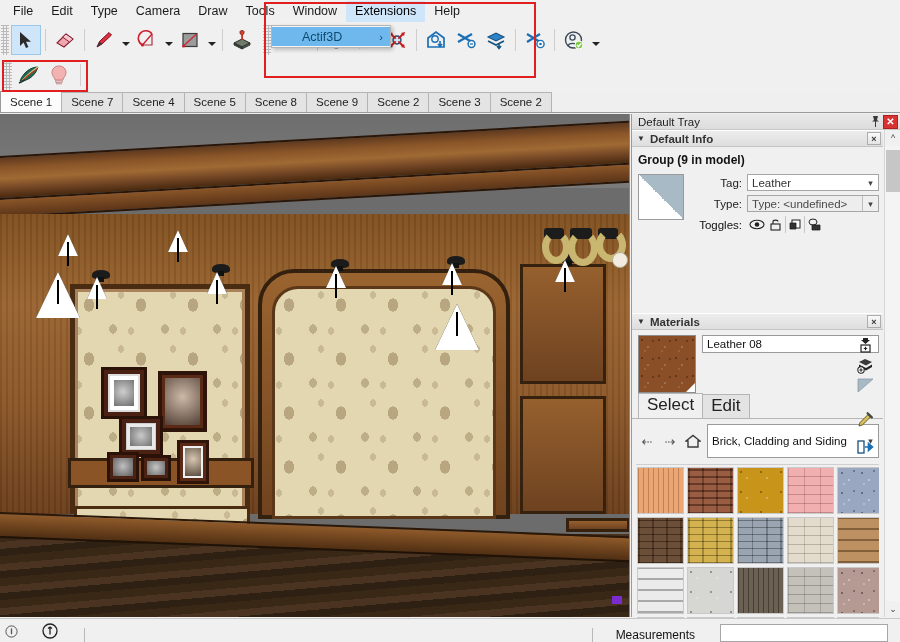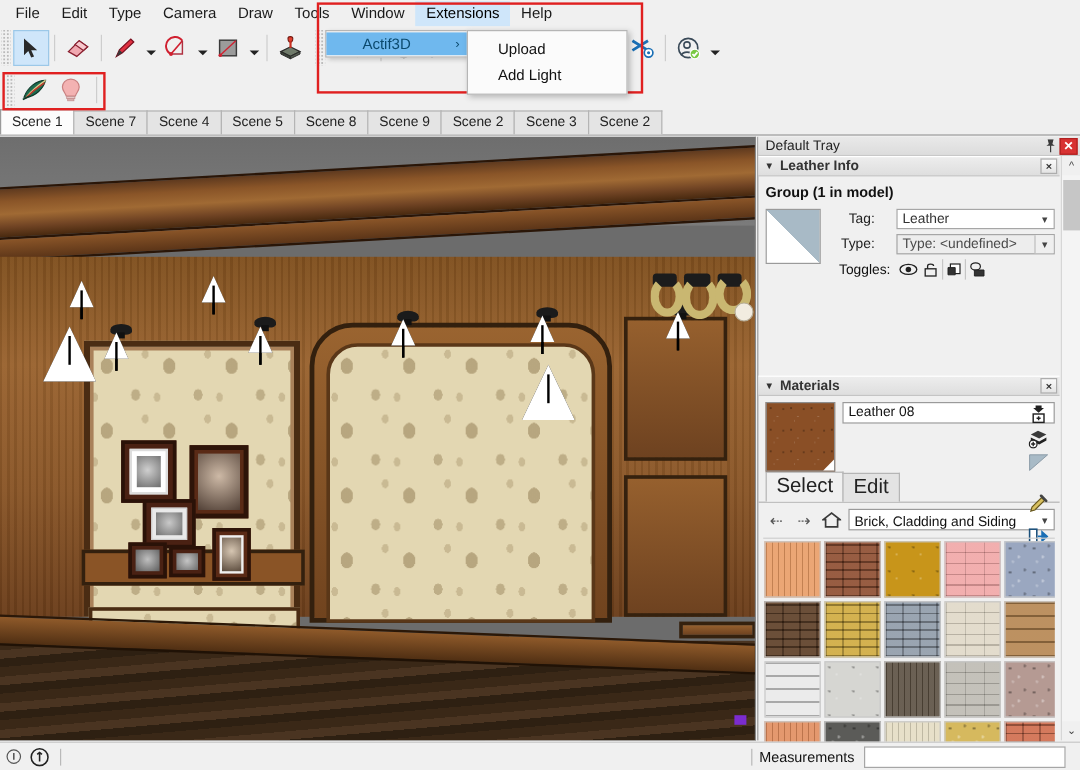--- a/index.html
+++ b/index.html
@@ -199,21 +199,21 @@
   }
 
   
   #entity { position:absolute; left:0; top:16px; width:251px; }
   .ent-title { padding: 6px 0 5px 6px; font-size: 12px; font-weight: bold; color:#111; }
   .ent-body { display:flex; padding: 2px 4px 6px 6px; gap:7px; }
   .ent-thumb { width:46px; height:46px; border:1px solid #9a9a9a; background:#fff;
      background-image: linear-gradient(225deg,#a8bac6 0 50%, #ffffff 50% 100%); flex:none;}
   .ent-fields { flex:1; }
   .ent-row { display:flex; align-items:center; margin-bottom:4px; height:17px; }
-  .ent-lab { width:56px; text-align:right; padding-right:18px; font-size:11.5px; color:#222; }
+  .ent-lab { width:56px; text-align:right; padding-right:5px; font-size:11.5px; color:#222; }
   .ent-ctrl { flex:1; height:17px; border:1px solid #a6a6a6; background:#fff;
     display:flex; align-items:center; padding-left:4px; font-size:11.5px; color:#333;}
   .ent-ctrl.disabled { background:#ededed; color:#4a4a4a; }
   .ent-ctrl .cv { flex:1; }
   .caret {
     width:15px; height:15px; display:flex; align-items:center; justify-content:center;
     font-size:9px; color:#444;
   }
   .caret.boxed { border-left:1px solid #bdbdbd; background:#efefef; width:16px; height:15px;}
   .tog-row { display:flex; align-items:center; }
@@ -241,40 +241,40 @@
   .mi { width:24px; height:20px; display:flex; align-items:center; justify-content:center; }
 
   .mat-tabs { display:flex; align-items:flex-end; height:18px; padding-left:6px;
      border-bottom:1px solid #b5b5b5; margin-top:4px;}
   .mtab { font-size:17px; padding:1px 8px 2px; border:1px solid #b5b5b5; border-bottom:none;
      background:#e3e3e3; margin-right:-1px; color:#222;}
   .mtab.active { background:#f0f0f0; font-weight:normal; padding-bottom:3px; }
   .mat-nav { display:flex; align-items:center; gap:5px; padding:5px 4px 4px 6px; }
   .navbtn { width:18px; height:18px; display:flex;align-items:center;justify-content:center;
      font-size:13px; color:#555;}
-  .mat-sel { flex:1; height:18px; border:1px solid #9a9a9a; background:#fff;
-     display:flex; align-items:flex-end; padding-left:4px; font-size:11.5px; color:#111;}
+  .mat-sel { flex:1; height:34px; border:1px solid #9a9a9a; background:#fff;
+     display:flex; align-items:center; padding-left:4px; font-size:11.5px; color:#111;}
   .grid-wrap { position:relative; margin:2px 0 0 4px; width:243px; height:180px;
      border-top:1px solid #cfcfcf; overflow:hidden; }
   .mgrid { display:grid; grid-template-columns: repeat(5, 47px); gap:3px; padding:2px 0 0 1px;}
   .mcell { width:47px; height:47px; border:1px solid #c9c9c9; background:#fff; }
 
   
   .tray-scroll { position:absolute; right:0; top:16px; width:16px; height:487px;
      background:#f4f4f4; border-left:1px solid #d6d6d6; }
   .ts-arrow { width:16px; height:16px; display:flex;align-items:center;justify-content:center;
      font-size:9px; color:#444; background:#f0f0f0;}
   .ts-thumb { position:absolute; left:1px; top:20px; width:14px; height:42px;
      background:#c6c6c6; }
 
   
   #status {
     position:absolute; left:0; top:618px; width:900px; height:24px;
     background:#f0f0f0; border-top:1px solid #c8c8c8;
-    display:flex; align-items:center;
+    display:flex; align-items:flex-end;gap:17px;
   }
   .st-ico { width:22px; height:22px; display:flex;align-items:center;justify-content:center; }
   .st-sep { width:1px; height:14px; background:#b9b9b9; margin:0 6px; }
   .st-spacer { flex:1; }
   .meas-lab { font-size:12px; color:#111; padding-right:8px; }
   .meas-box { width:168px; height:18px; border:1px solid #a6a6a6; background:#fff; margin-right:12px;}
 
   svg { display:block; }
 </style>
 </head>
@@ -501,24 +501,20 @@
   <div class="hl-box" id="hl-menu"></div>
   <div class="hl-box" id="hl-tool"></div>
 
   <div id="menu-ext">
     <div class="mrow hl">
       <span>Actif3D</span>
       <span class="sub-caret">›</span>
     </div>
   </div>
 
-  <div id="menu-sub">
-    <div class="mrow">Upload</div>
-    <div class="mrow">Add Light</div>
-  </div>
 
   <div id="scenetabs">
     <div class="scene-tab active">Scene 1</div>
     <div class="scene-tab">Scene 7</div>
     <div class="scene-tab">Scene 4</div>
     <div class="scene-tab">Scene 5</div>
     <div class="scene-tab">Scene 8</div>
     <div class="scene-tab">Scene 9</div>
     <div class="scene-tab">Scene 2</div>
     <div class="scene-tab">Scene 3</div>
@@ -629,25 +625,25 @@
         <svg width="9" height="11" viewBox="0 0 9 11">
             <path d="M2 0 L7 0 L6 4 L8 5.4 L5 5.4 L5 11 L4 11 L4 5.4 L1 5.4 L3 4 Z" fill="#3a3a3a"></path>
           </svg>
       </span>
       <span class="xbtn red">✕</span>
     </div>
 
     <div id="entity">
       <div class="panel-head">
         <span class="tri">▼</span>
-        <span>Leather Info</span>
+        <span>Default Info</span>
         <span class="sp"></span>
         <span class="mini-x">×</span>
       </div>
-      <div class="ent-title">Group (1 in model)</div>
+      <div class="ent-title">Group (9 in model)</div>
       <div class="ent-body">
         <div class="ent-thumb"></div>
         <div class="ent-fields">
           <div class="ent-row">
             <div class="ent-lab">Tag:</div>
             <div class="ent-ctrl">
               <span class="cv">Leather</span>
               <span class="caret">▾</span>
             </div>
           </div>

